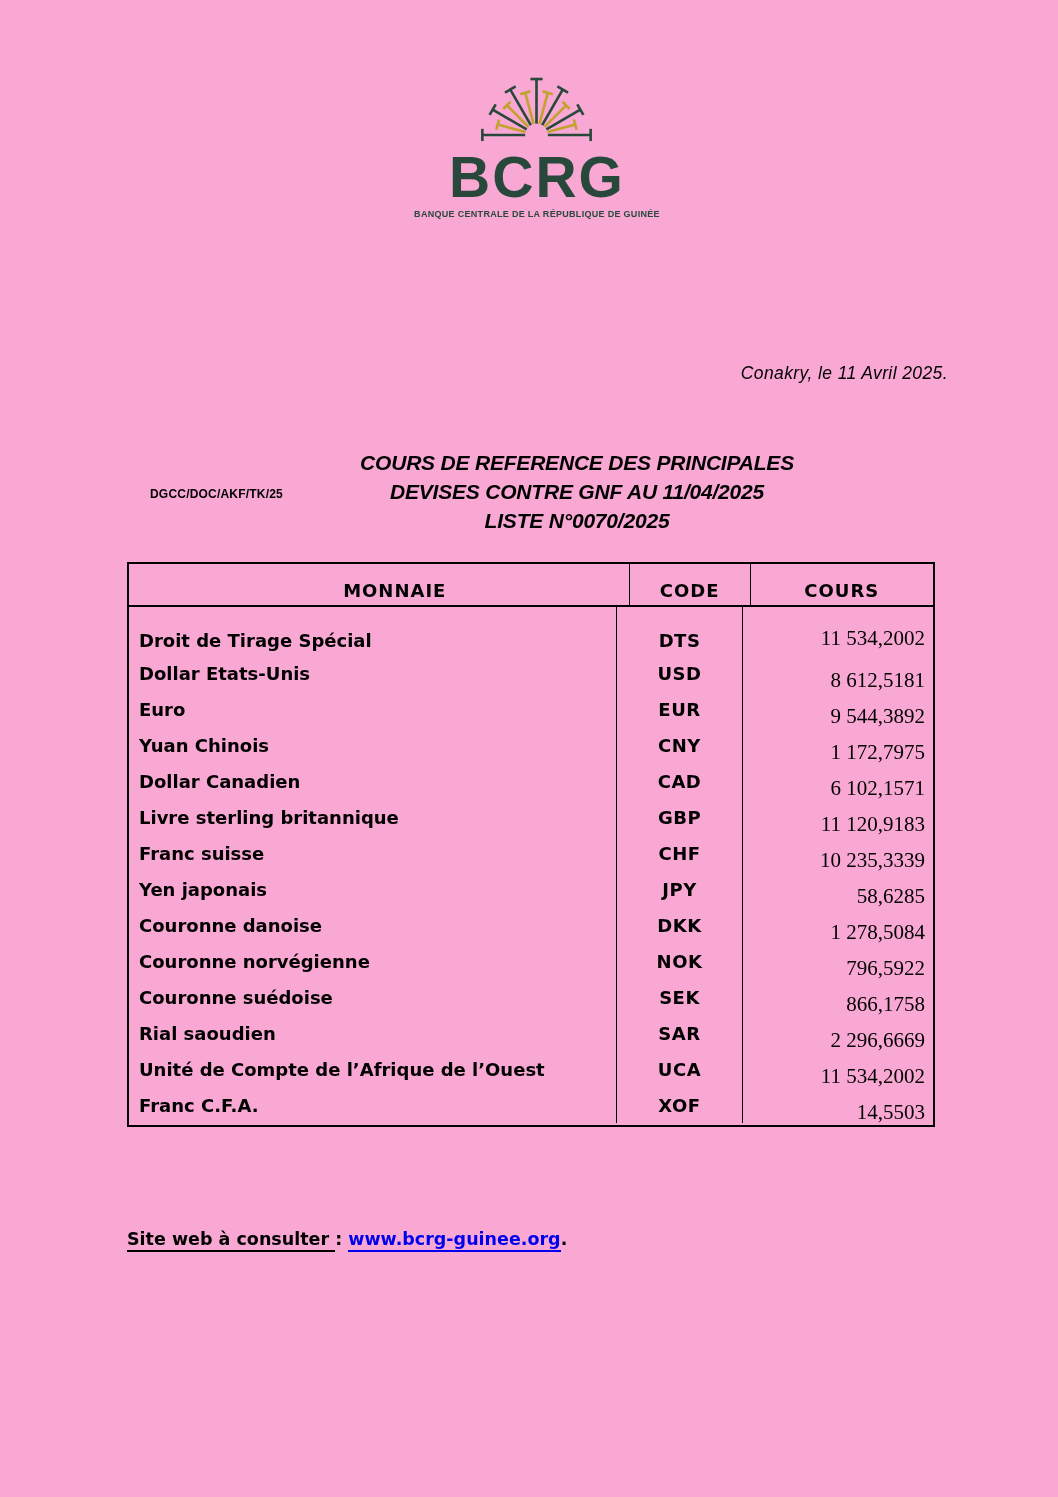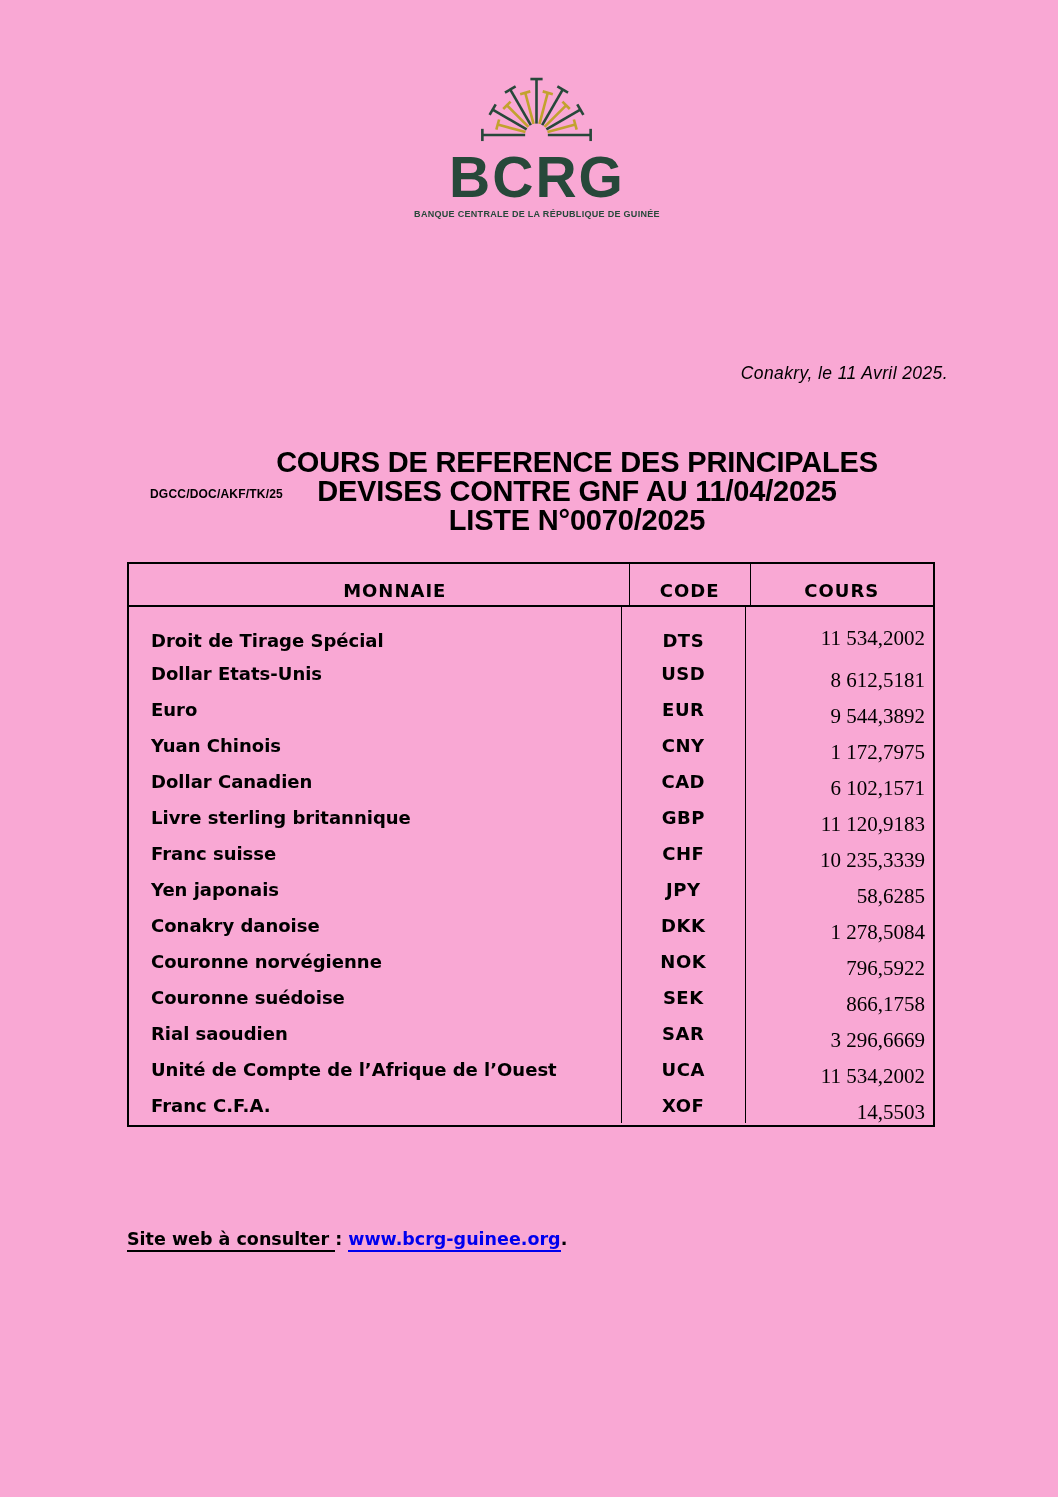--- a/index.html
+++ b/index.html
@@ -44,22 +44,23 @@
     position:absolute;top:363px;right:110px;
     font-style:italic;font-size:17.5px;letter-spacing:0.4px;
   }
   .ref{
     position:absolute;top:487px;left:150px;
     font-size:12px;font-weight:bold;letter-spacing:0.2px;
   }
   .title{
     position:absolute;top:448px;left:96px;right:0;
     text-align:center;
-    font-weight:bold;font-size:29px;line-height:29px;
+    font-weight:bold;font-size:21px;line-height:29px;
     letter-spacing:-0.2px;
+    font-style:italic;
   }
 
   
   .rates{
     position:absolute;top:562px;left:127px;
     width:808px;height:565px;
     border:2px solid #000;
   }
   .thead{display:flex;height:43px;border-bottom:2px solid #000;
     font-family:"DejaVu Sans",sans-serif;font-weight:bold;font-size:18px;letter-spacing:1px;padding-left:32px;}
@@ -69,21 +70,20 @@
   .col-r{width:190px;}
   .tbody{display:flex;flex-direction:column;}
   .tr{display:flex;height:36px;}
   .tr.r0{height:48px;}
   .tr.r0 .td{align-items:flex-end;padding-bottom:4px;}
   .td{display:flex;align-items:center;}
   .td.name{
     width:487px;padding-left:10px;
     font-family:"DejaVu Sans",sans-serif;font-weight:bold;font-size:18px;
     white-space:nowrap;
-    margin-left:12px;
   }
   .td.code{
     width:127px;justify-content:center;
     border-left:1.5px solid #000;border-right:1.5px solid #000;
     font-family:"DejaVu Sans",sans-serif;font-weight:bold;font-size:18px;letter-spacing:0.5px;
   }
   .td.rate{
     width:190px;justify-content:flex-end;padding-right:8px;
     font-family:"Liberation Serif",serif;font-size:21px;
     white-space:nowrap;
@@ -210,38 +210,38 @@
         <div class="td name">Franc suisse</div>
         <div class="td code">CHF</div>
         <div class="td rate">10 235,3339</div>
       </div>
       <div class="tr">
         <div class="td name">Yen japonais</div>
         <div class="td code">JPY</div>
         <div class="td rate">58,6285</div>
       </div>
       <div class="tr">
-        <div class="td name">Conakry danoise</div>
+        <div class="td name">Couronne danoise</div>
         <div class="td code">DKK</div>
         <div class="td rate">1 278,5084</div>
       </div>
       <div class="tr">
         <div class="td name">Couronne norvégienne</div>
         <div class="td code">NOK</div>
         <div class="td rate">796,5922</div>
       </div>
       <div class="tr">
         <div class="td name">Couronne suédoise</div>
         <div class="td code">SEK</div>
         <div class="td rate">866,1758</div>
       </div>
       <div class="tr">
         <div class="td name">Rial saoudien</div>
         <div class="td code">SAR</div>
-        <div class="td rate">3 296,6669</div>
+        <div class="td rate">2 296,6669</div>
       </div>
       <div class="tr">
         <div class="td name">Unité de Compte de l’Afrique de l’Ouest</div>
         <div class="td code">UCA</div>
         <div class="td rate">11 534,2002</div>
       </div>
       <div class="tr">
         <div class="td name">Franc C.F.A.</div>
         <div class="td code">XOF</div>
         <div class="td rate">14,5503</div>

